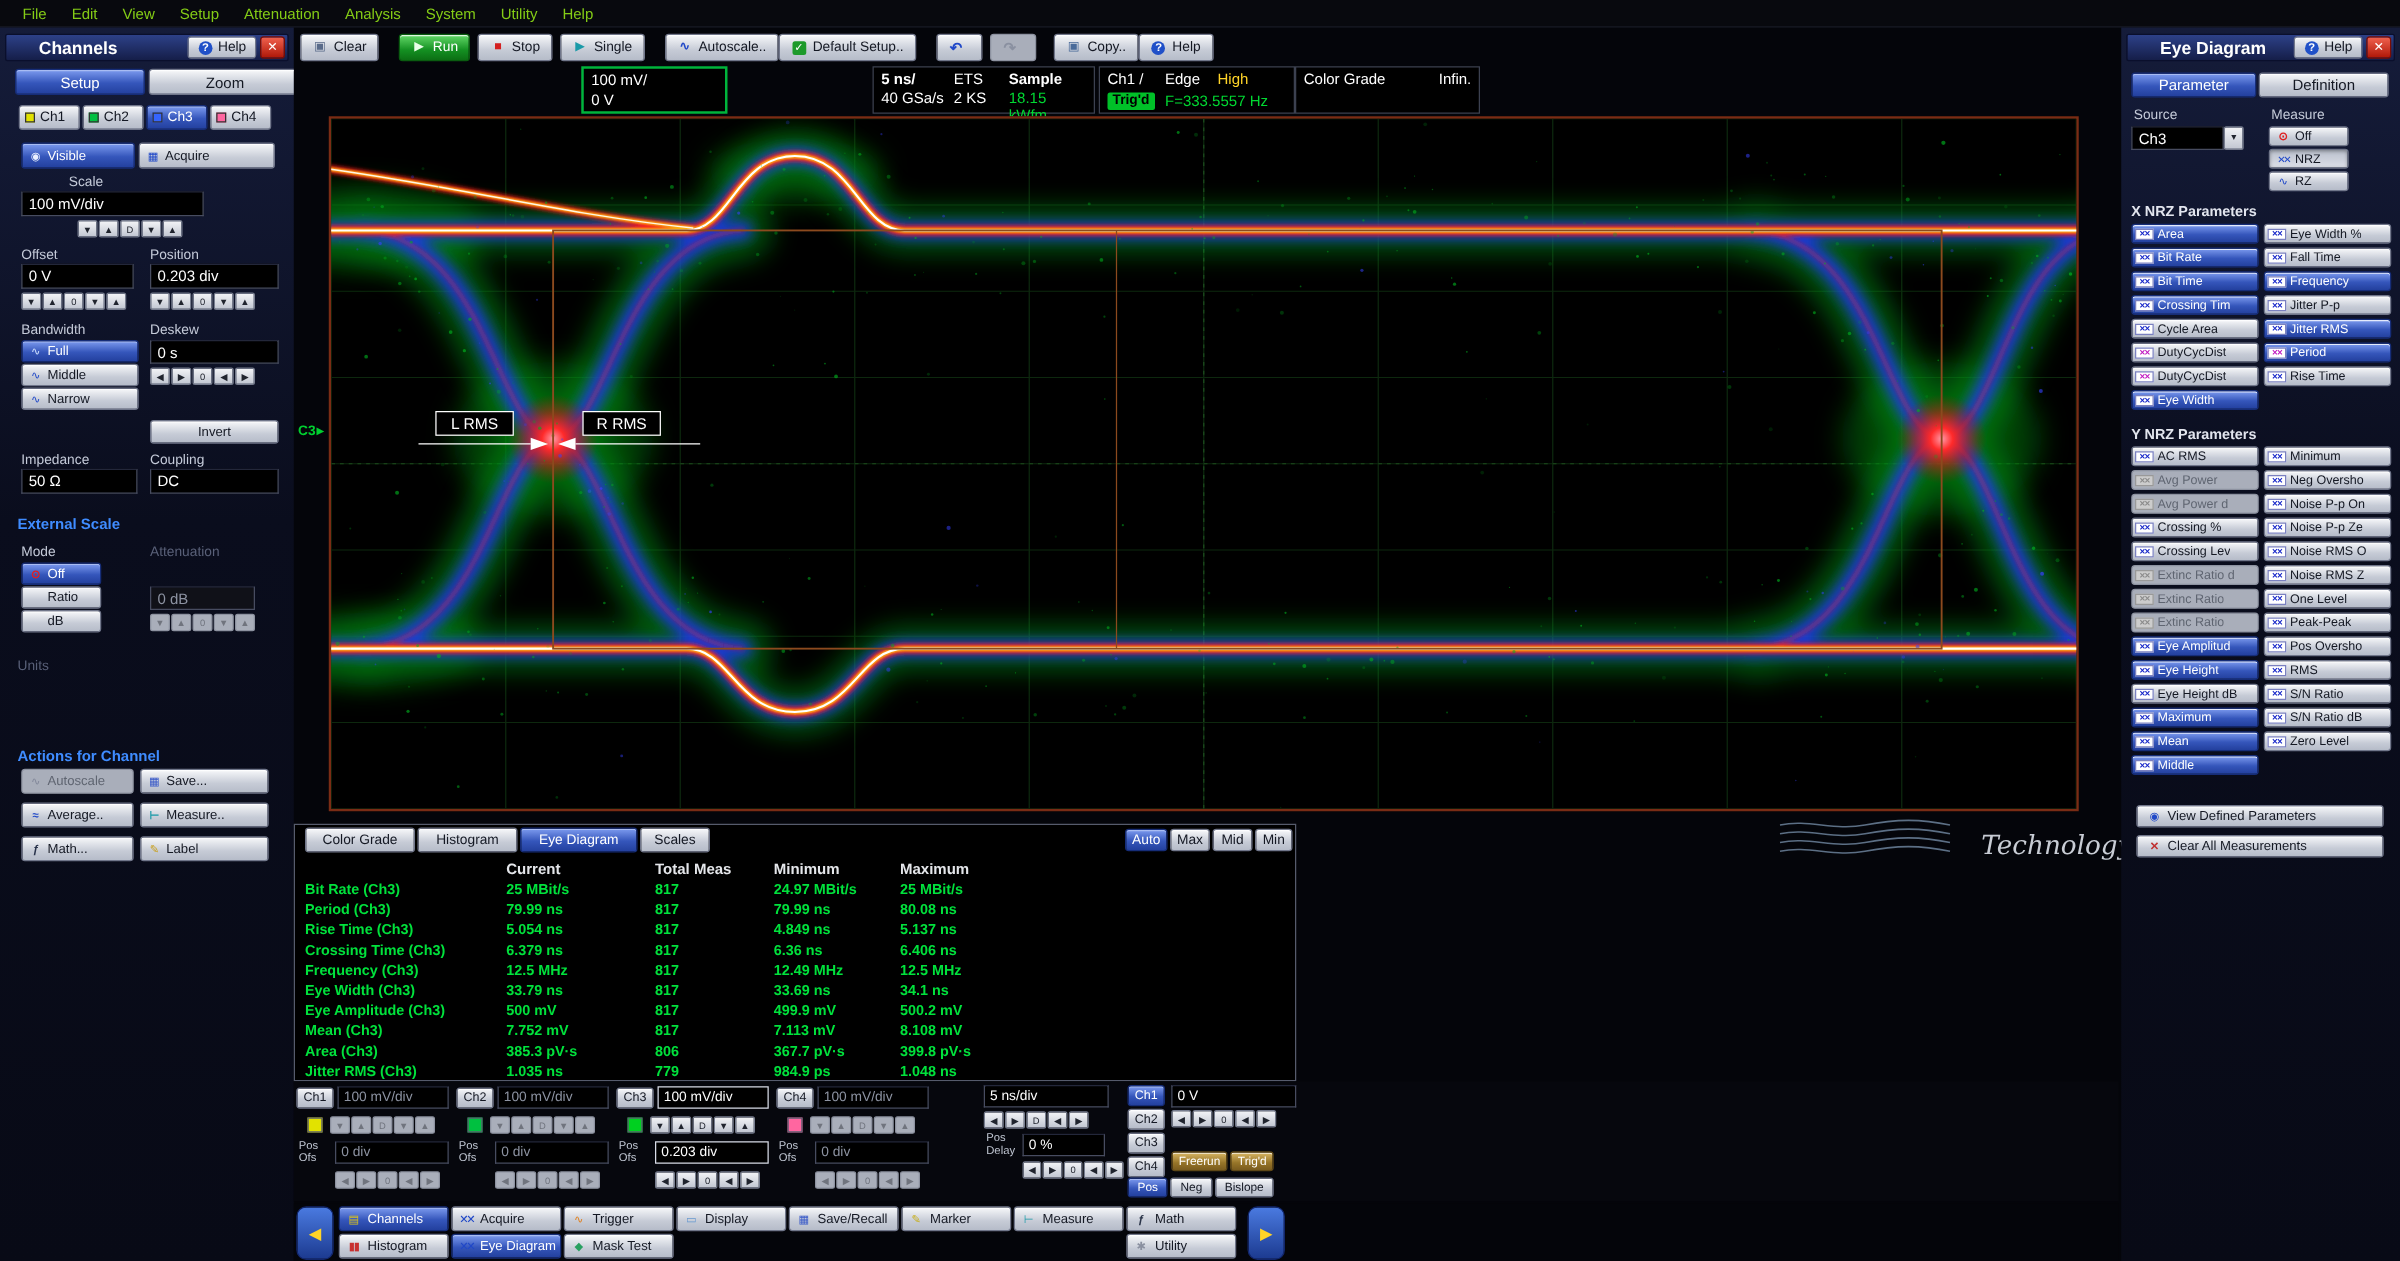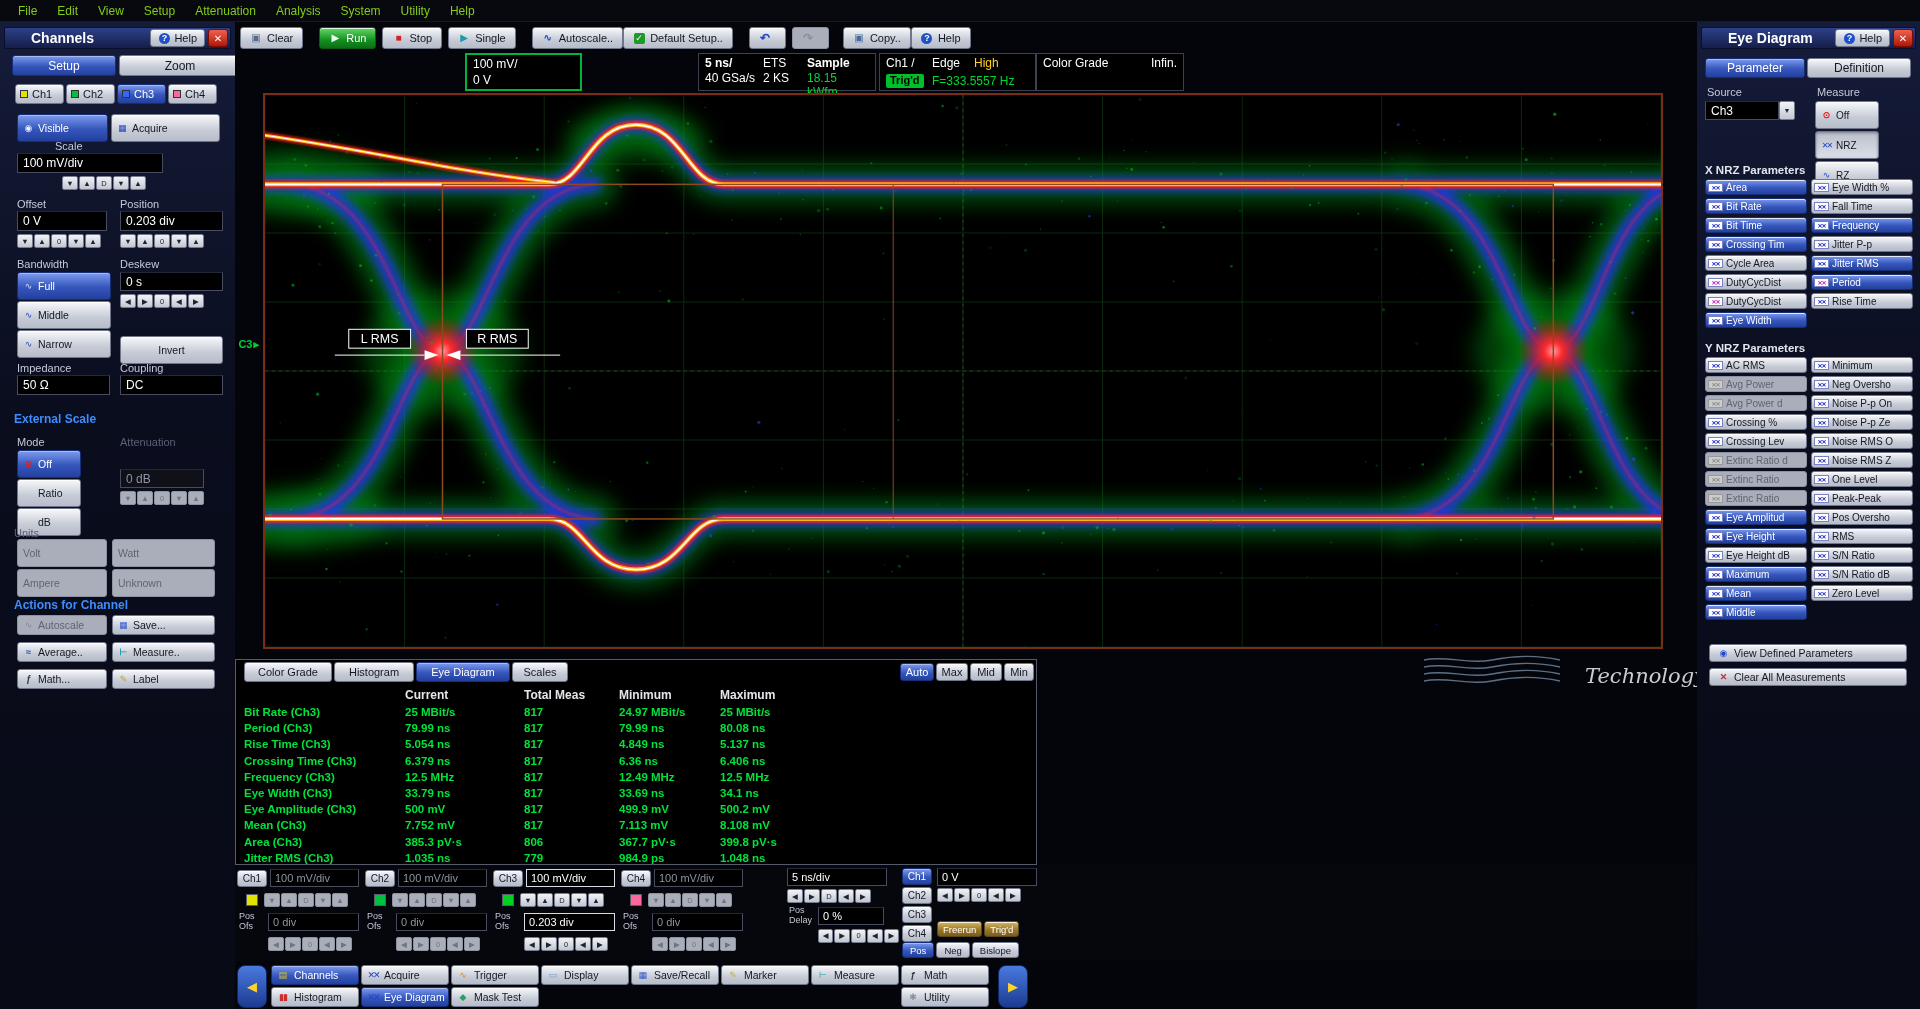--- a/index.html
+++ b/index.html
@@ -45,21 +45,21 @@
 .lp-label{position:absolute;color:#c4cad8;font-size:11px}
 .dimlab{color:#596078 !important}
 .sect{position:absolute;color:#3f8cff;font-weight:bold;font-size:12px}
 .field{position:absolute;background:#000;border:1px solid #474c60;border-top-color:#23273a;color:#fff;font-size:12px;display:flex;align-items:center;padding:0 5px;height:20px}
 .field.dim{color:#8d93a2;background:#101118}
 .spin-row{position:absolute;display:flex;gap:1px}
 .spin{width:16px;height:14px;display:inline-flex;align-items:center;justify-content:center;font-size:7.5px;background:linear-gradient(#f2f3f6,#c2c7d2);border:1px solid #767c8e;border-radius:2px;color:#20242e;cursor:pointer}
 .spin-row.dis .spin{background:#a9aeba;color:#70747e;border-color:#8d92a0}
 .ch-btn{display:flex;align-items:center;gap:4px;width:49px;height:20px;padding:0 4px;font-size:11px;cursor:pointer}
 .led{width:8px;height:8px;border:1px solid #333;display:inline-block}
-.opt{display:flex;align-items:center;gap:4px;height:18px;padding:13px 5px;font-size:10.5px;cursor:pointer;white-space:nowrap;overflow:hidden}
+.opt{display:flex;align-items:center;gap:4px;height:18px;padding:1px 5px;font-size:10.5px;cursor:pointer;white-space:nowrap;overflow:hidden}
 .stack{position:absolute;display:flex;flex-direction:column;gap:1px}
 .oicon{display:inline-flex;min-width:11px;justify-content:center;font-size:9px}
 .i-bw::before{content:"∿";color:#2048c8}
 .blue .i-bw::before{color:#cfe0ff}
 .i-power::before{content:"⊙";color:#e02020;font-weight:bold}
 .i-eyev::before{content:"◉";color:#eaf0ff}
 .i-acq::before{content:"▦";color:#2048c8}
 .i-as::before{content:"∿";color:#82889a}
 .i-save::before{content:"▦";color:#3a5ac8}
 .i-avg::before{content:"≈";color:#2048c8;font-weight:bold}
@@ -365,35 +365,20 @@
     <div class="field dim" style="left:120px;top:447px;width:84px;height:19px">0 dB</div>
     <div class="spin-row dis" style="left:120px;top:469px">
         <span class="spin">▼</span>
         <span class="spin">▲</span>
         <span class="spin">0</span>
         <span class="spin">▼</span>
         <span class="spin">▲</span>
       </div>
 
     <div class="lp-label dimlab" style="left:14px;top:505px">Units</div>
-    <div class="grid2" style="left:17px;top:517px">
-
-    <button class="opt bv dis" style="height:19px">
-          <span>Volt</span>
-        </button>
-        <button class="opt bv dis" style="height:19px">
-          <span>Watt</span>
-        </button>
-        <button class="opt bv dis" style="height:19px">
-          <span>Ampere</span>
-        </button>
-        <button class="opt bv dis" style="height:19px">
-          <span>Unknown</span>
-        </button>
-      </div>
 
     <div class="sect" style="left:14px;top:576px">Actions for Channel</div>
     <div class="agrid" style="left:17px;top:593px">
 
     <button class="abtn bv dis">
           <span class="oicon i-as"></span>
           <span>Autoscale</span>
         </button>
         <button class="abtn bv">
           <span class="oicon i-save"></span>

